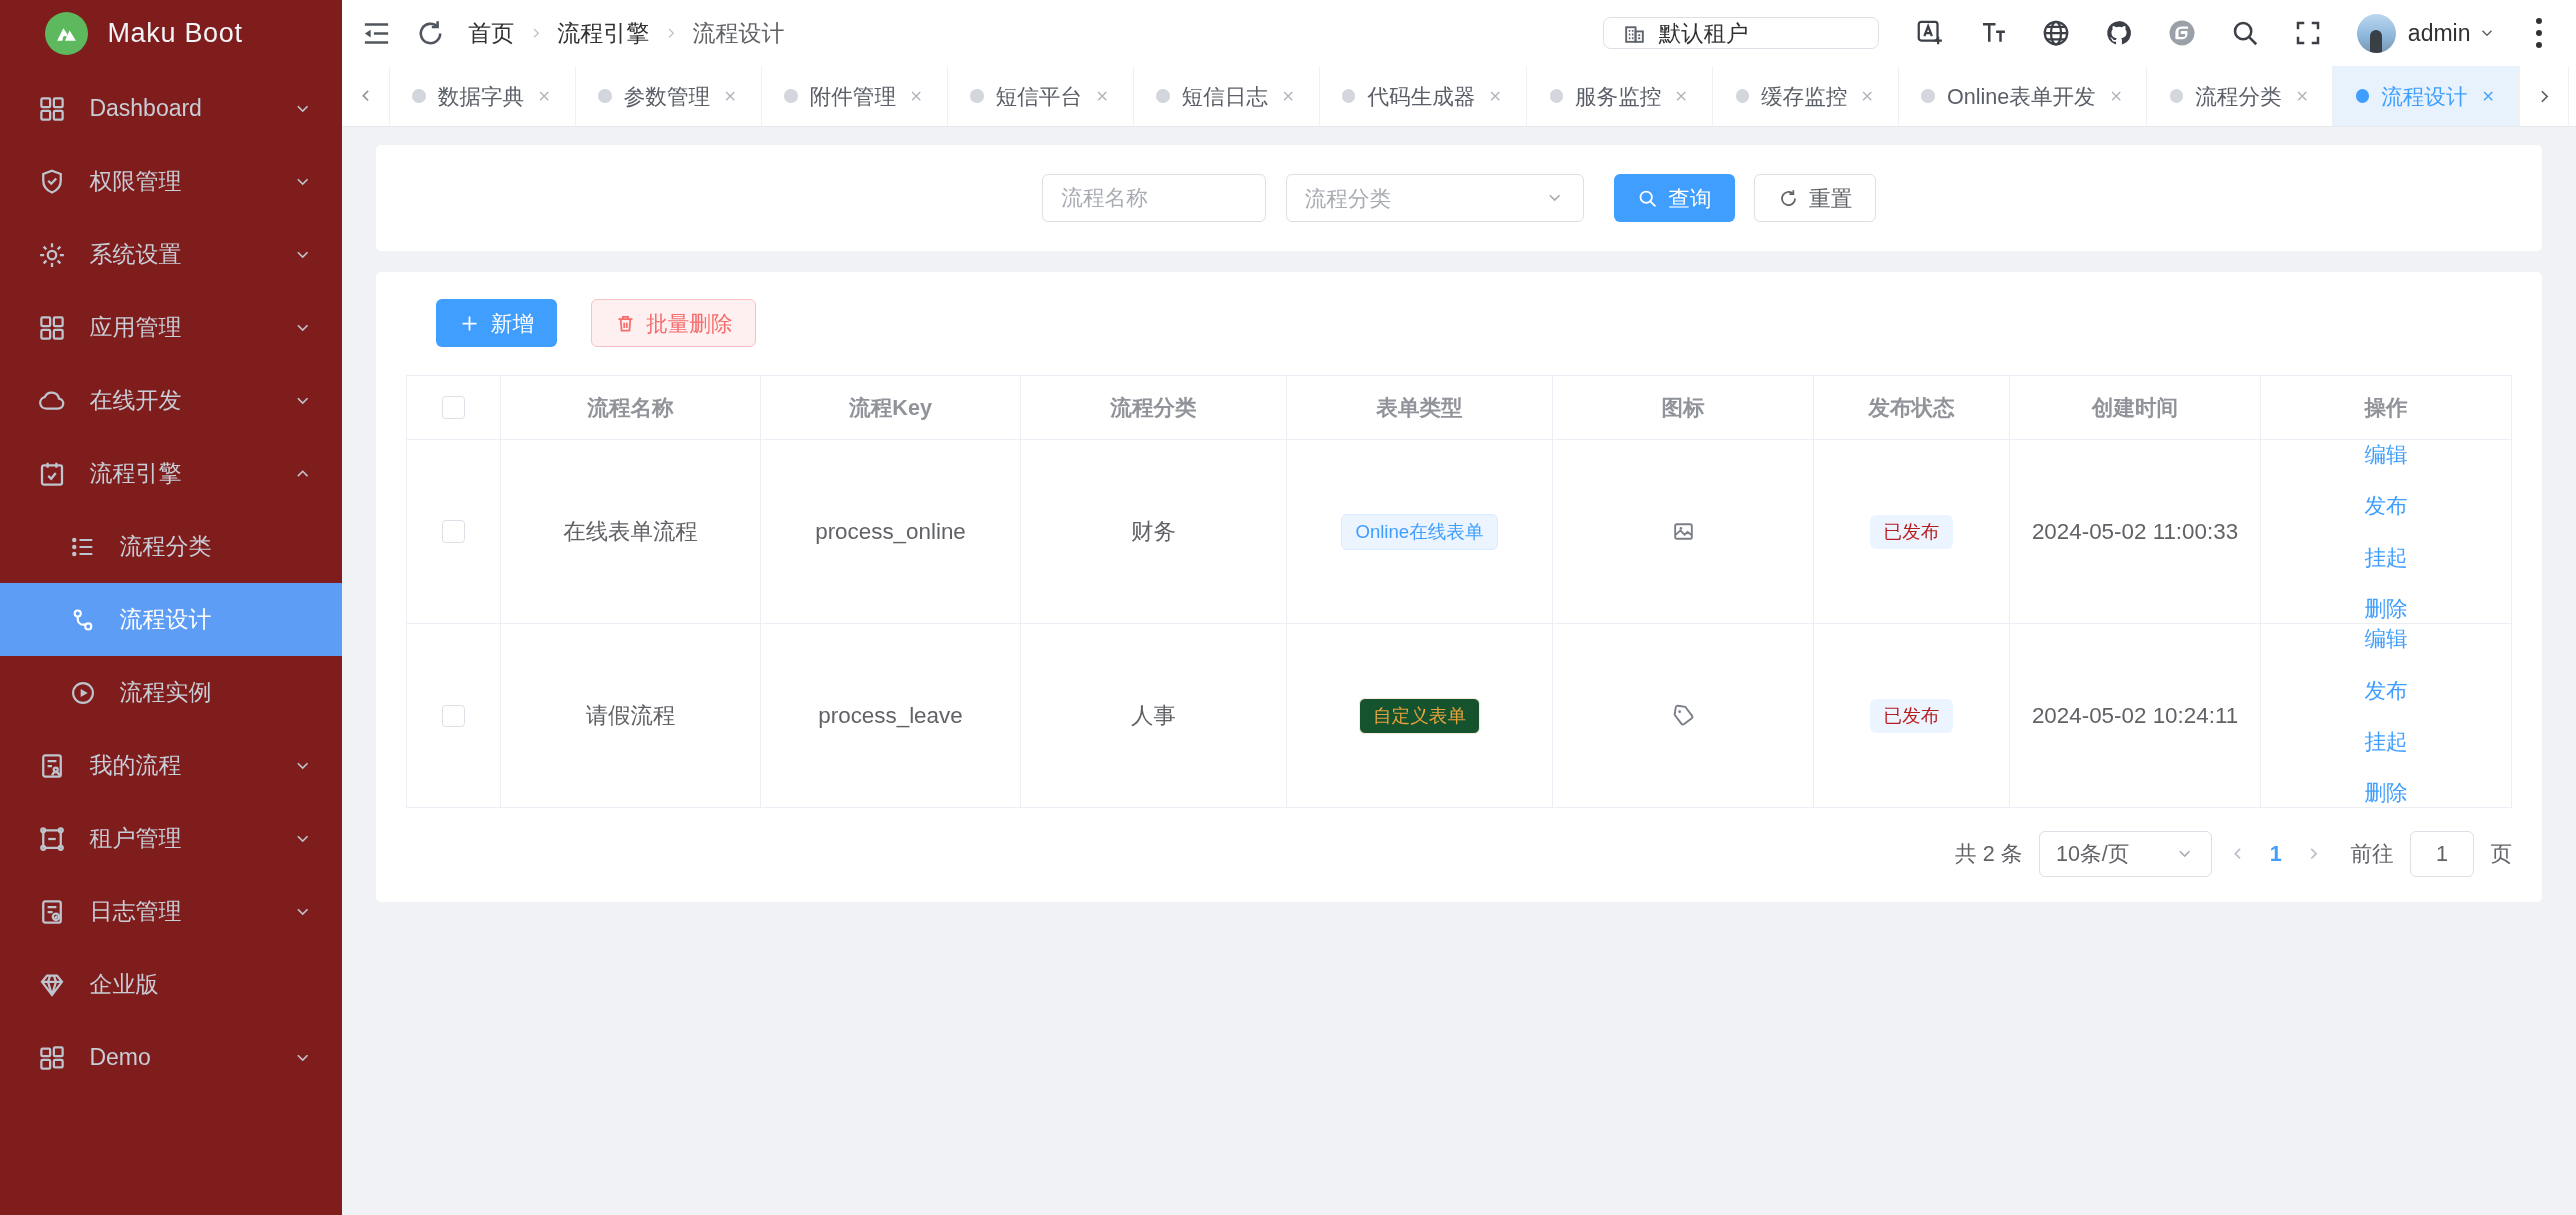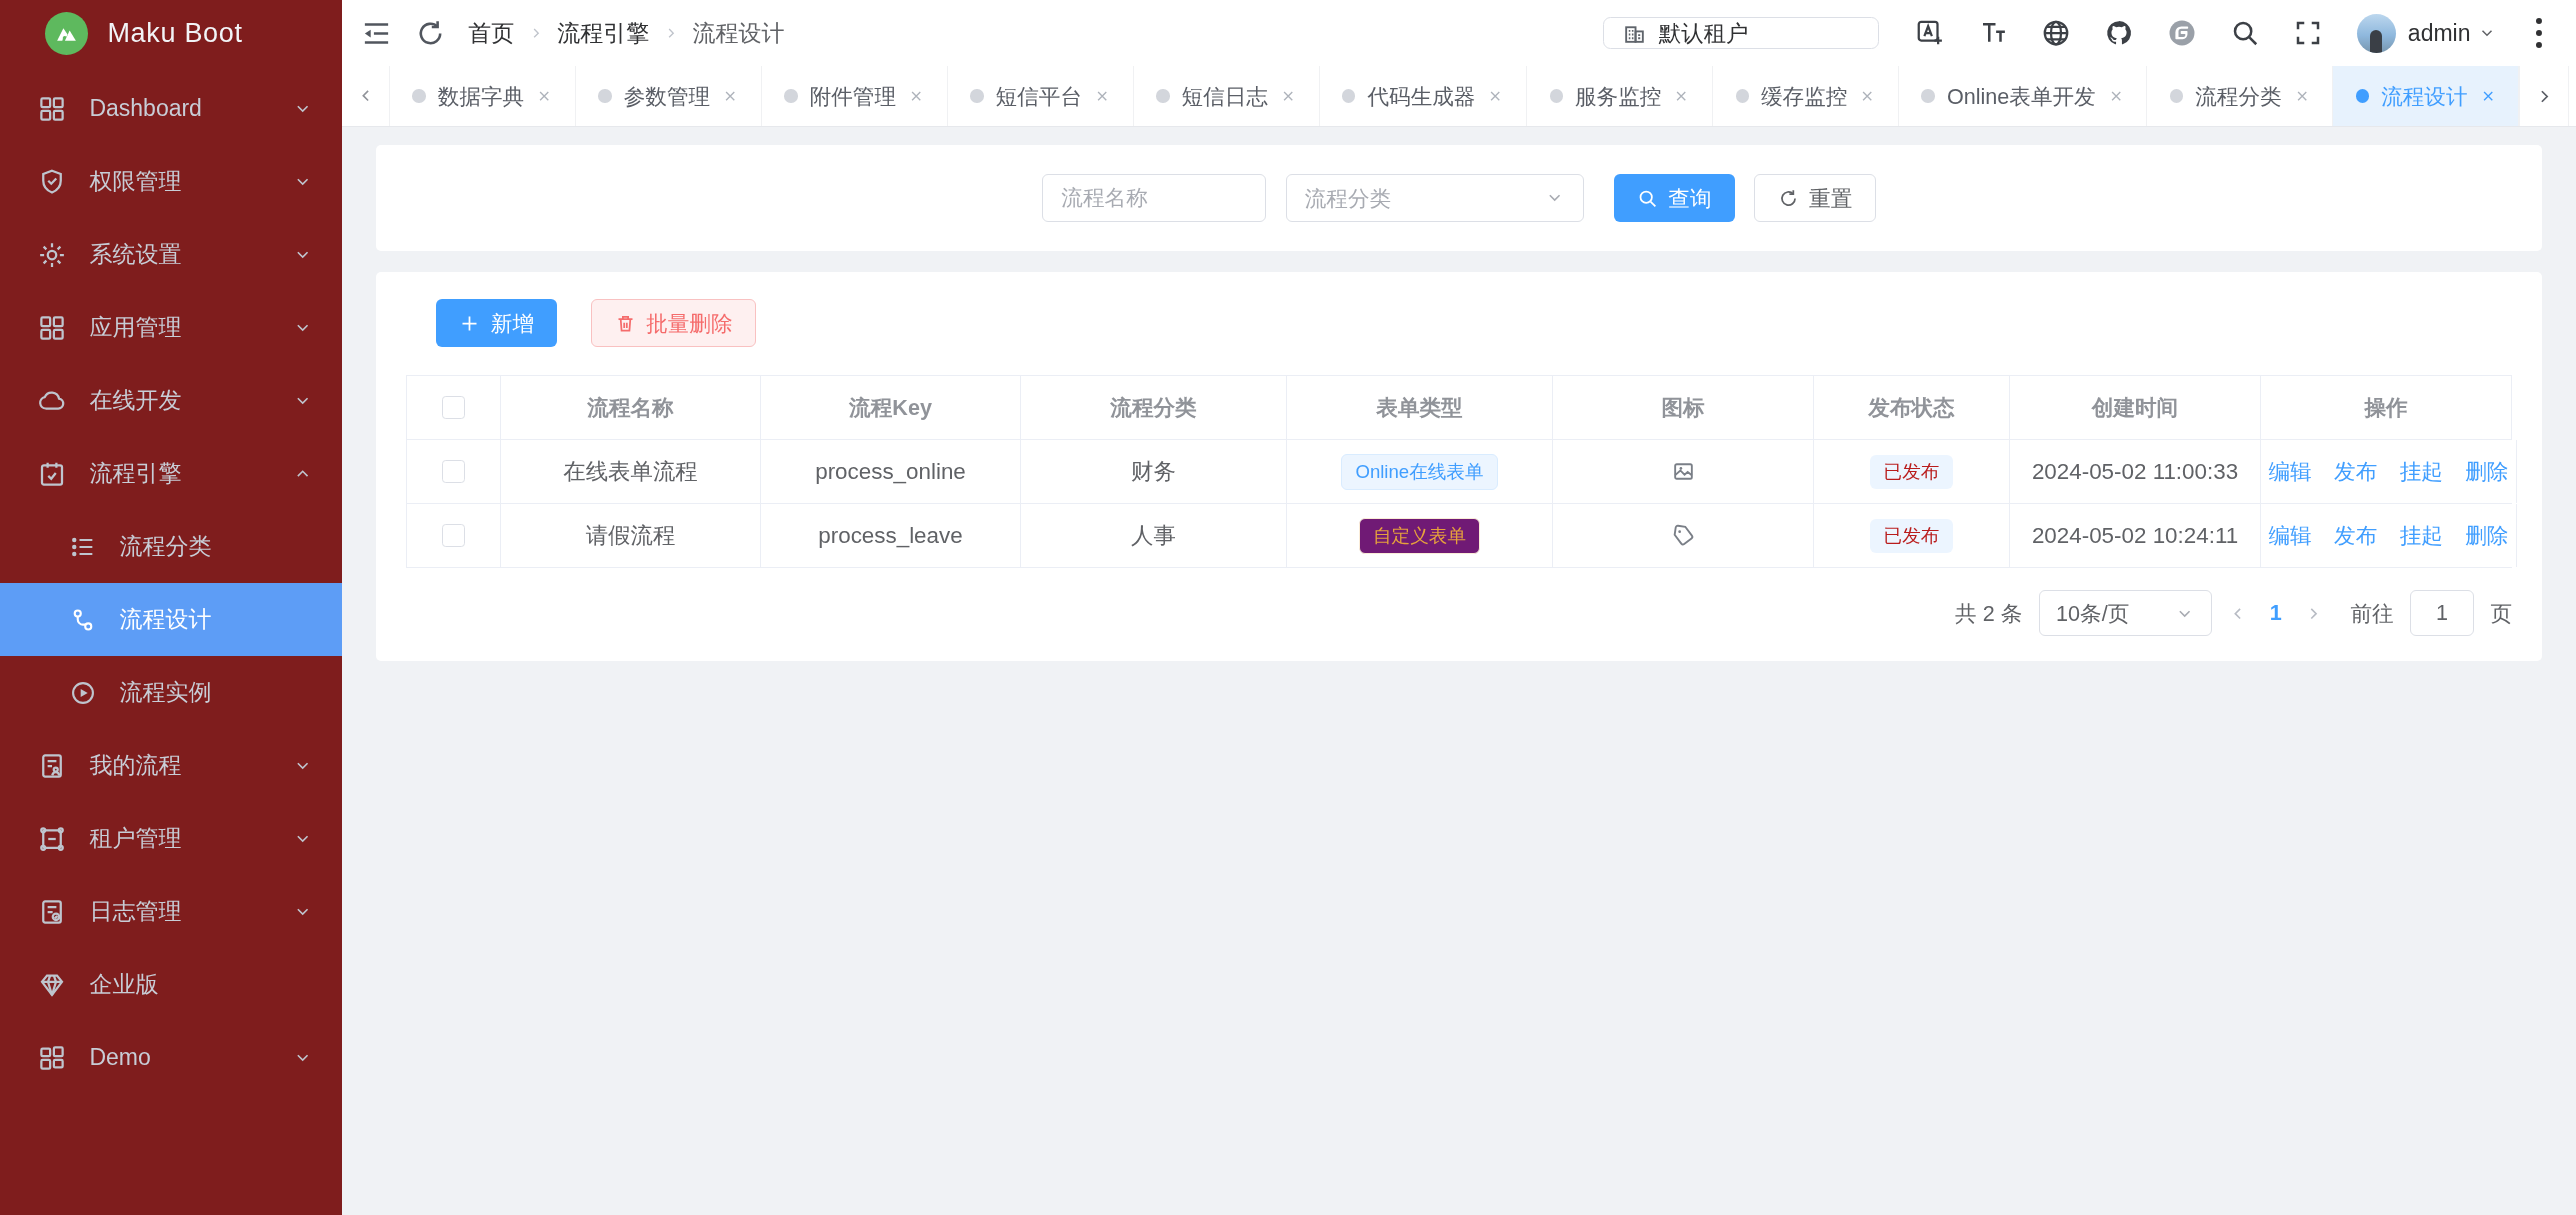--- a/index.html
+++ b/index.html
@@ -73,24 +73,24 @@
   .toolbar { display:flex; gap:34px; margin-bottom:28px;padding-left:30px; }
 
   .grid-table { width:100%; border-top:1.5px solid #ebeef5; font-size:22.4px; color:#606266; }
   .trow { display:grid; grid-template-columns:95px 260px 260px 266px 266px 261px 196px 251px 1fr; border-bottom:1.5px solid #ebeef5; }
   .tcell { min-height:63px; display:flex; align-items:center; justify-content:center; border-right:1.5px solid #ebeef5; padding:0 7.5px; text-align:center; }
   .tcell:first-child { border-left:1.5px solid #ebeef5; }
   .thead .tcell { color:#909399; font-weight:bold; font-size:21.6px; }
   .cb { width:22.4px; height:22.4px; border:1.5px solid #dcdfe6; border-radius:3.7px; background:#fff; cursor:pointer; }
   .badge { height:36px; padding:0 13.4px; border-radius:6px; display:inline-flex; align-items:center; font-size:18.6px; }
   .badge-info { background:#ecf5ff; border:0.7px solid #d9ecff; color:#409eff; }
-  .badge-warn { background:#701a75; border:0.7px solid #faecd8; color:#e6a23c; }
+  .badge-warn { background:#14532d; border:0.7px solid #faecd8; color:#e6a23c; }
   .status-tag { height:34px; padding:0 13.4px; border-radius:6px; background:#ecf5ff; color:#b91c1c; font-size:18.6px; display:inline-flex; align-items:center; }
   .rowicon { width:25px; height:25px; color:#7a7f87; }
-  .ops { display:flex; gap:22.4px; }
+  .ops { display:flex; gap:22.4px;flex-direction:column; }
   .oplink { color:#409eff; font-size:21.6px; cursor:pointer; white-space:nowrap; }
 
   .pagination { display:flex; align-items:center; justify-content:flex-end; gap:16.4px; margin-top:22.4px; font-size:21.6px; color:#606266; }
   .psize { height:46px; width:173px; border:1.5px solid #dcdfe6; border-radius:6px; display:flex; align-items:center; justify-content:space-between; padding:0 16.4px; cursor:pointer; }
   .pchev { width:19.4px; height:19.4px; color:#b8bcc4; cursor:pointer; }
   .pnum { color:#409eff; font-weight:bold; padding:0 6px; cursor:pointer; }
   .goto-input { width:64px; height:46px; border:1.5px solid #dcdfe6; border-radius:6px; text-align:center; font-size:21.6px; color:#606266; outline:none; }
 </style>
 </head>
 <body>

